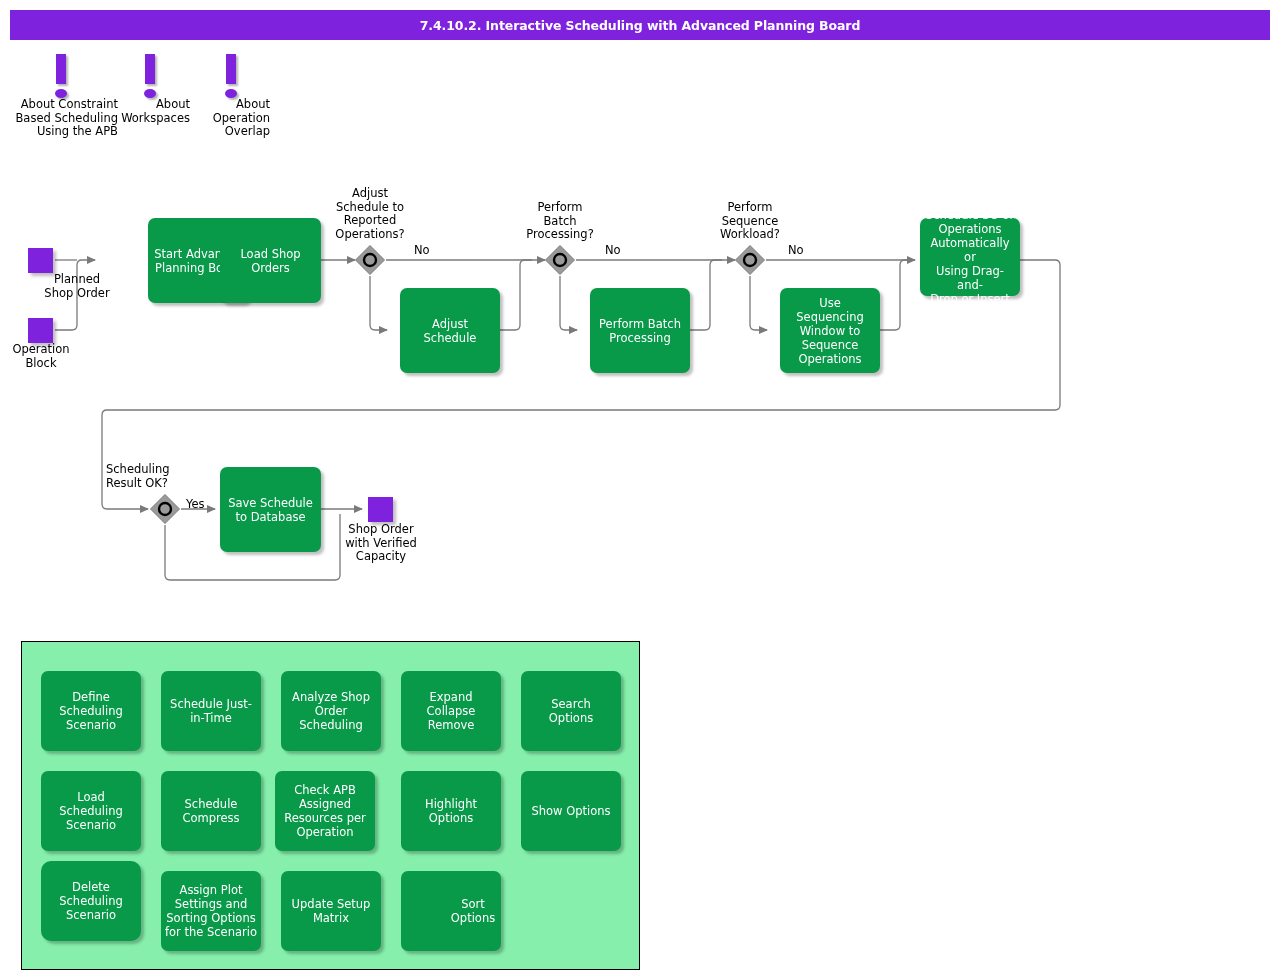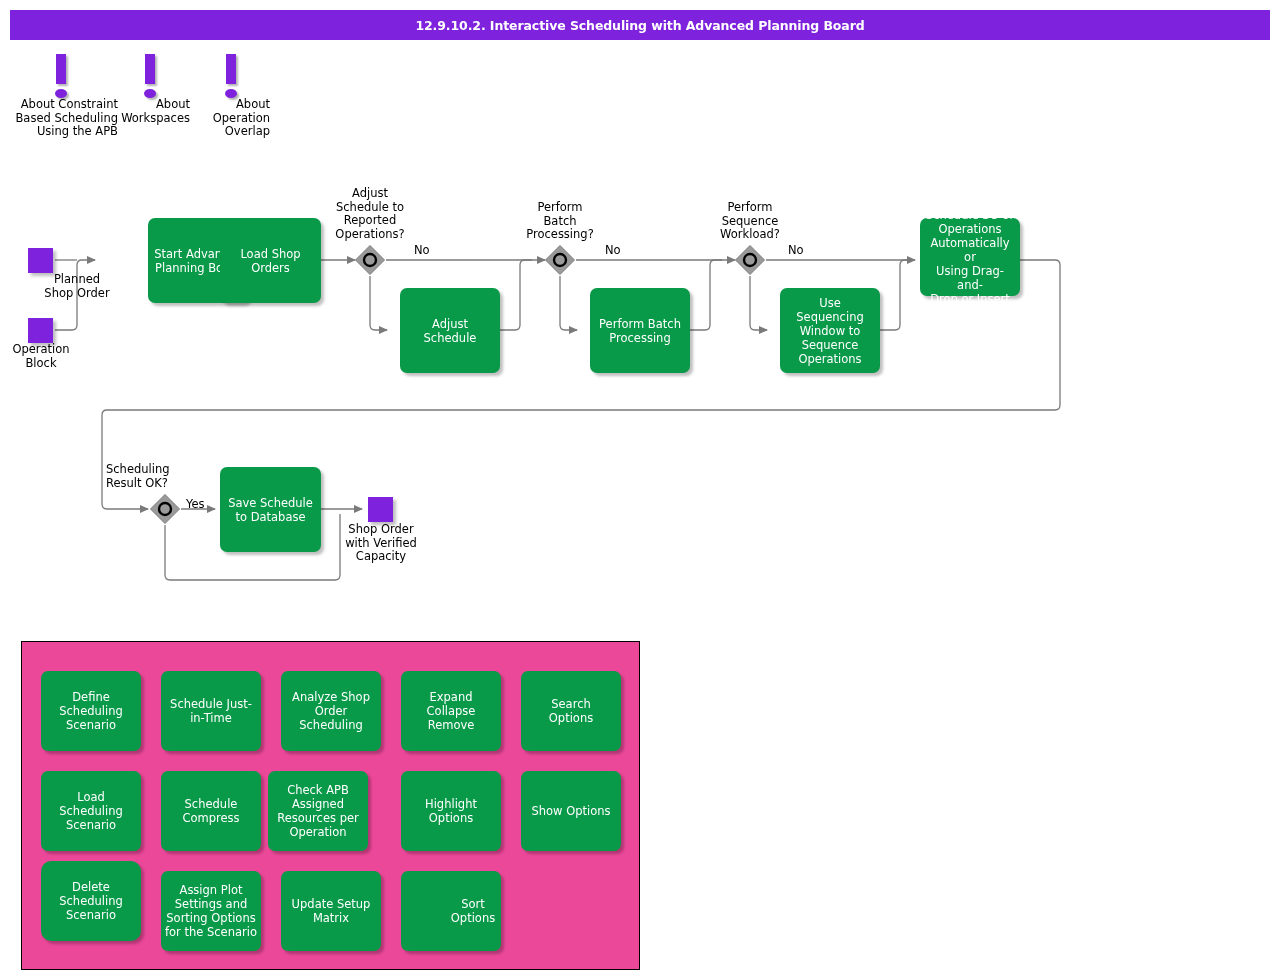--- a/index.html
+++ b/index.html
@@ -133,21 +133,21 @@
 
   
   #button-panel {
     position: absolute;
     left: 21px;
     top: 641px;
     width: 619px;
     height: 329px;
     border: 1.5px solid #000000;
     box-sizing: border-box;
-    background: #ec4899;
+    background: #86efac;
   }
   .panel-btn {
     position: absolute;
     background: #089949;
     border-radius: 7px;
     box-shadow: 3px 3px 3px rgba(0,0,0,0.25);
     display: flex;
     align-items: center;
     justify-content: center;
     text-align: center;
@@ -158,21 +158,21 @@
     box-sizing: border-box;
     padding: 2px 4px;
     width: 100px;
     height: 80px;
   }
 </style>
 </head>
 <body>
 
 <div id="title-bar">
-  <span class="title-text">12.9.10.2. Interactive Scheduling with Advanced Planning Board</span>
+  <span class="title-text">7.4.10.2. Interactive Scheduling with Advanced Planning Board</span>
 </div>
 
 <div class="note" style="left:4px; top:50px; width:114px;">
   <div class="bang">
     <div class="bar"></div>
       <div class="dot"></div>
   </div>
   <div class="note-label" style="white-space:pre-line;">About Constraint
 Based Scheduling
 Using the APB</div>
@@ -364,21 +364,21 @@
   </div>
 
   <div class="panel-btn" style="left:19px; top:129px;">
     <span style="white-space:pre-line;">Load Scheduling
 Scenario</span>
   </div>
   <div class="panel-btn" style="left:139px; top:129px;">
     <span style="white-space:pre-line;">Schedule
 Compress</span>
   </div>
-  <div class="panel-btn" style="left:246px; top:129px;">
+  <div class="panel-btn" style="left:253px; top:129px;">
     <span style="white-space:pre-line;">Check APB
 Assigned
 Resources per
 Operation</span>
   </div>
   <div class="panel-btn" style="left:379px; top:129px;">
     <span style="white-space:pre-line;">Highlight
 Options</span>
   </div>
   <div class="panel-btn" style="left:499px; top:129px;">

